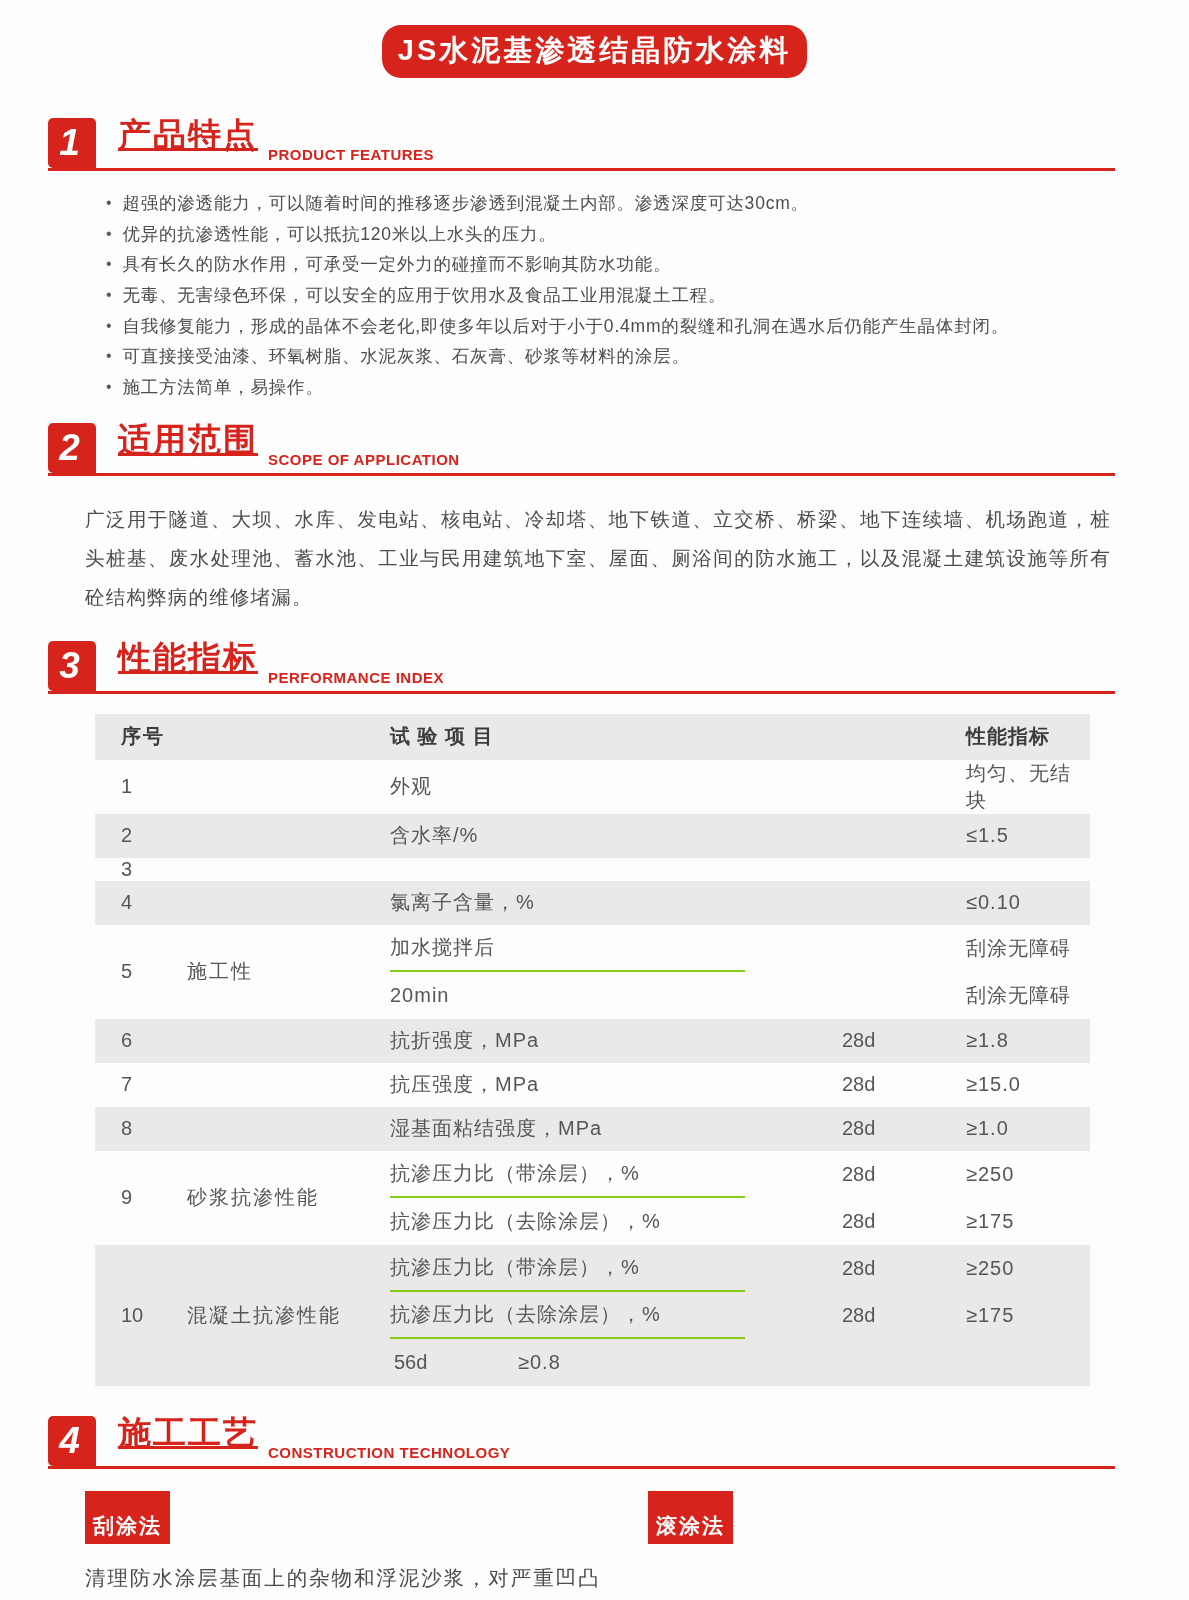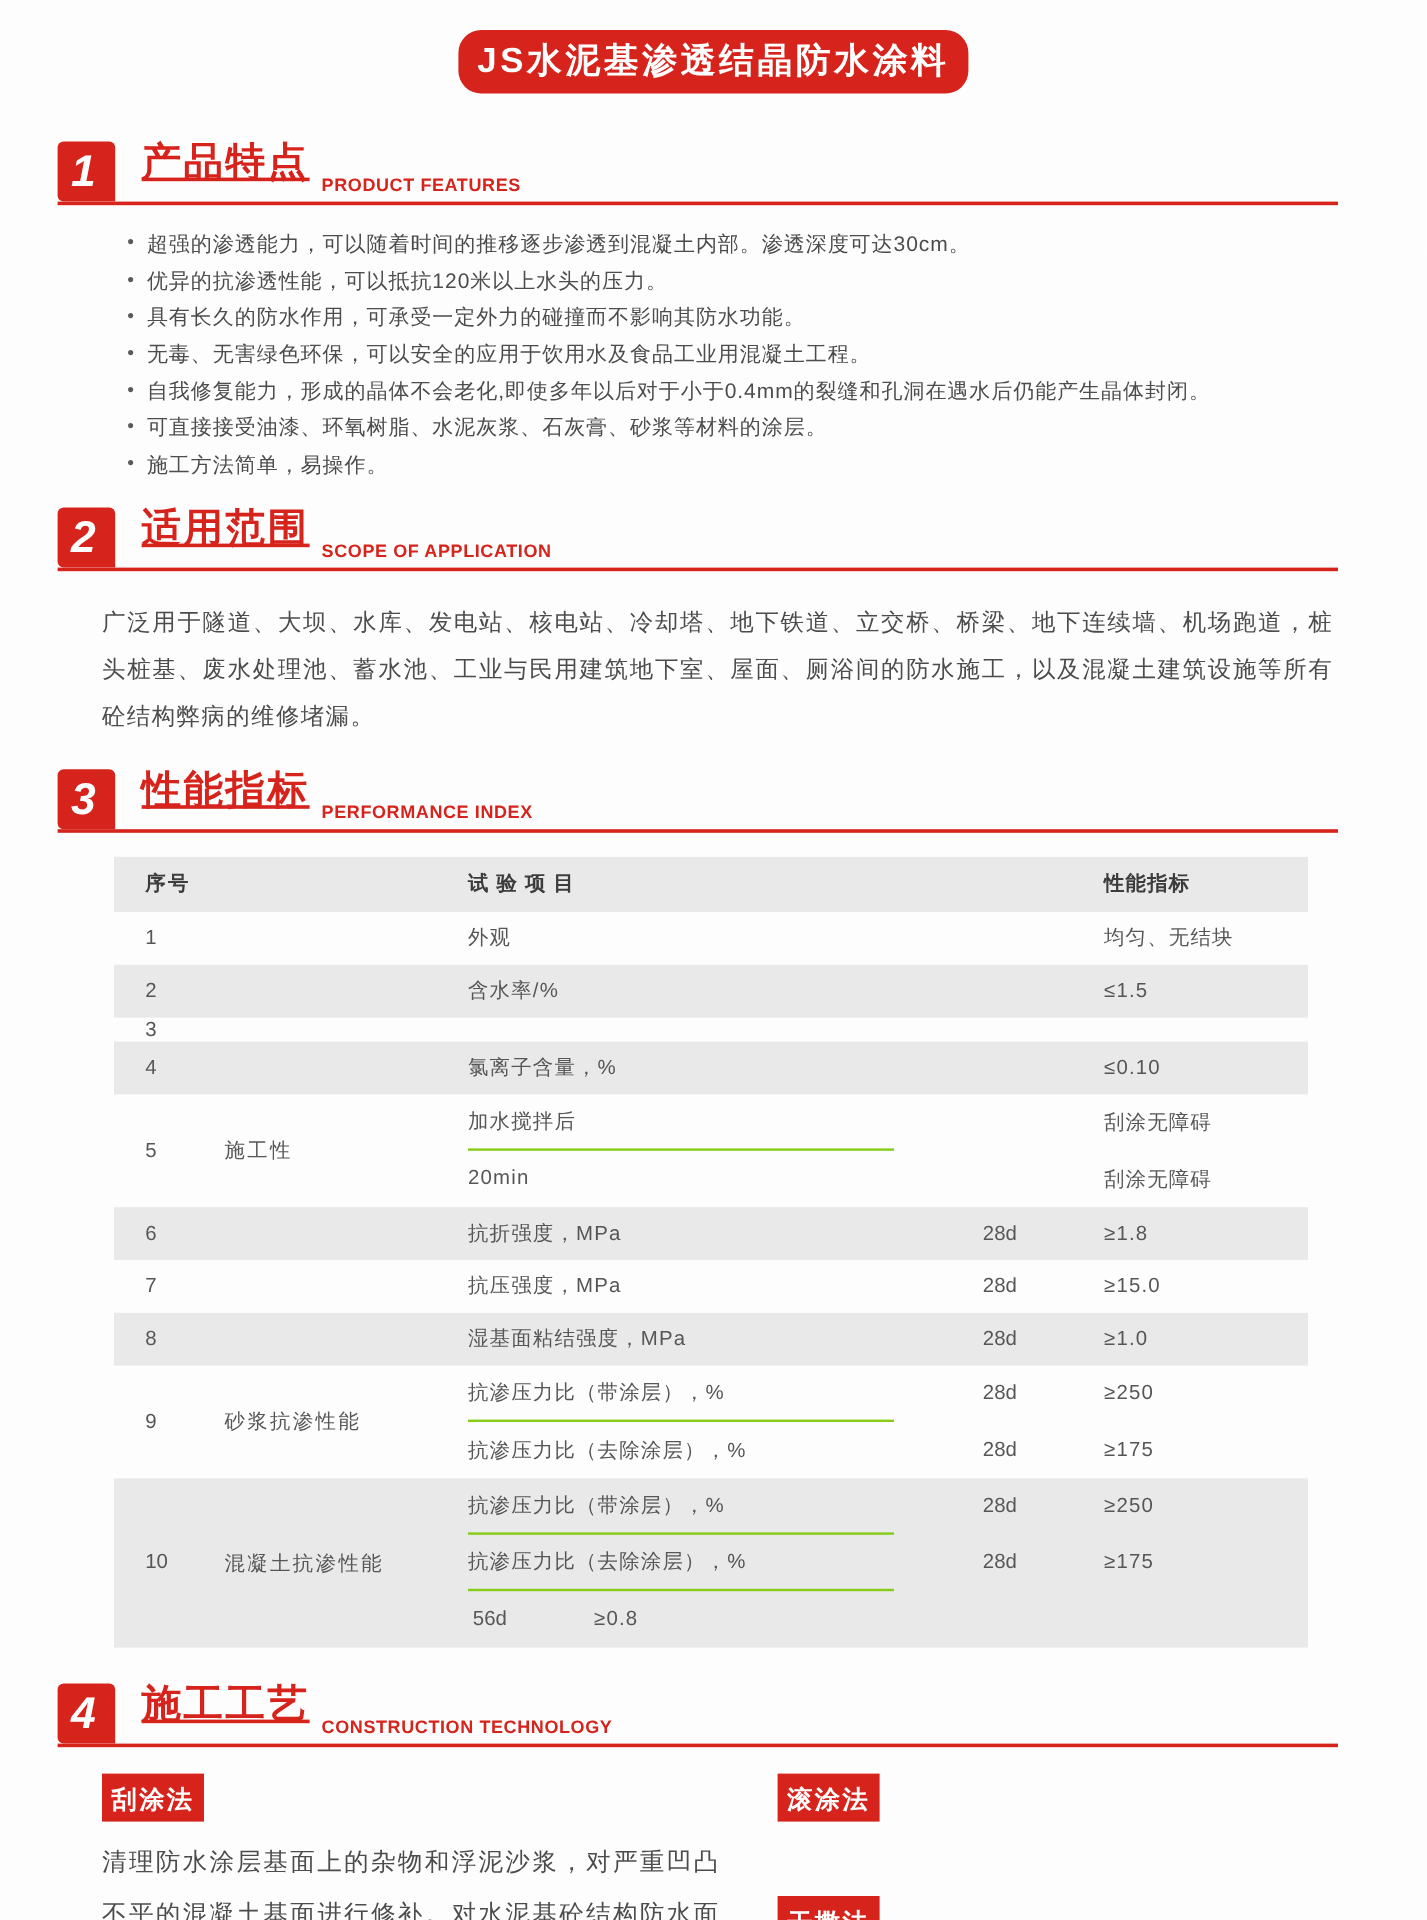--- a/index.html
+++ b/index.html
@@ -97,21 +97,21 @@
     margin:24px 78px 0 85px;
     font-size:19.5px;
     line-height:2.0;
     letter-spacing:1.2px;
     color:var(--txt);
     text-align:justify;
   }
   
   .perf-table{
     margin:20px 99px 0 95px;
-    font-size:17px;
+    font-size:20px;
     color:#565656;
   }
   .trow{ display:flex; align-items:stretch; }
   .trow.stripe{ background:var(--stripe); }
   .trow.head{
     background:var(--stripe);
     font-weight:bold;
     color:var(--txt-dark);
     letter-spacing:2px;
   }
@@ -120,21 +120,21 @@
     padding-left:26px;
     display:flex; align-items:center;
   }
   .c-cat{
     width:225px; flex-shrink:0;
     padding-left:22px;
     display:flex; align-items:center;
     letter-spacing:2px;
   }
   .c-subs{ flex:1; display:flex; flex-direction:column; justify-content:center; }
-  .subrow{ display:flex; align-items:center; min-height:44px; }
+  .subrow{ display:flex; align-items:center; min-height:44px;gap:23px; }
   .trow.head .subrow{ min-height:46px; }
   .multi .subrow{ min-height:47px; }
   .s-item{
     width:355px; margin-right:70px; flex-shrink:0;
     letter-spacing:1px;
     display:flex; align-items:center;
     align-self:stretch;
   }
   .subrow.has-div .s-item{ border-bottom:2px solid #84cc16; }
   .s-age{ width:105px; flex-shrink:0; padding-left:4px; }
@@ -147,21 +147,21 @@
   }
   .col-left{ width:515px; flex-shrink:0; }
   .col-right{ flex:1; }
   .badge{
     display:inline-block;
     background:var(--red);
     color:#fff;
     font-size:21px;
     font-weight:bold;
     letter-spacing:2px;
-    padding:8px 8px 4px;
+    padding:21px 8px 4px;
   }
   .method-text{
     margin-top:12px;
     font-size:20.5px;
     line-height:2.13;
     letter-spacing:1.5px;
     text-align:justify;
     color:var(--txt);
   }
   .col-right .badge-2{ margin-top:62px; }

